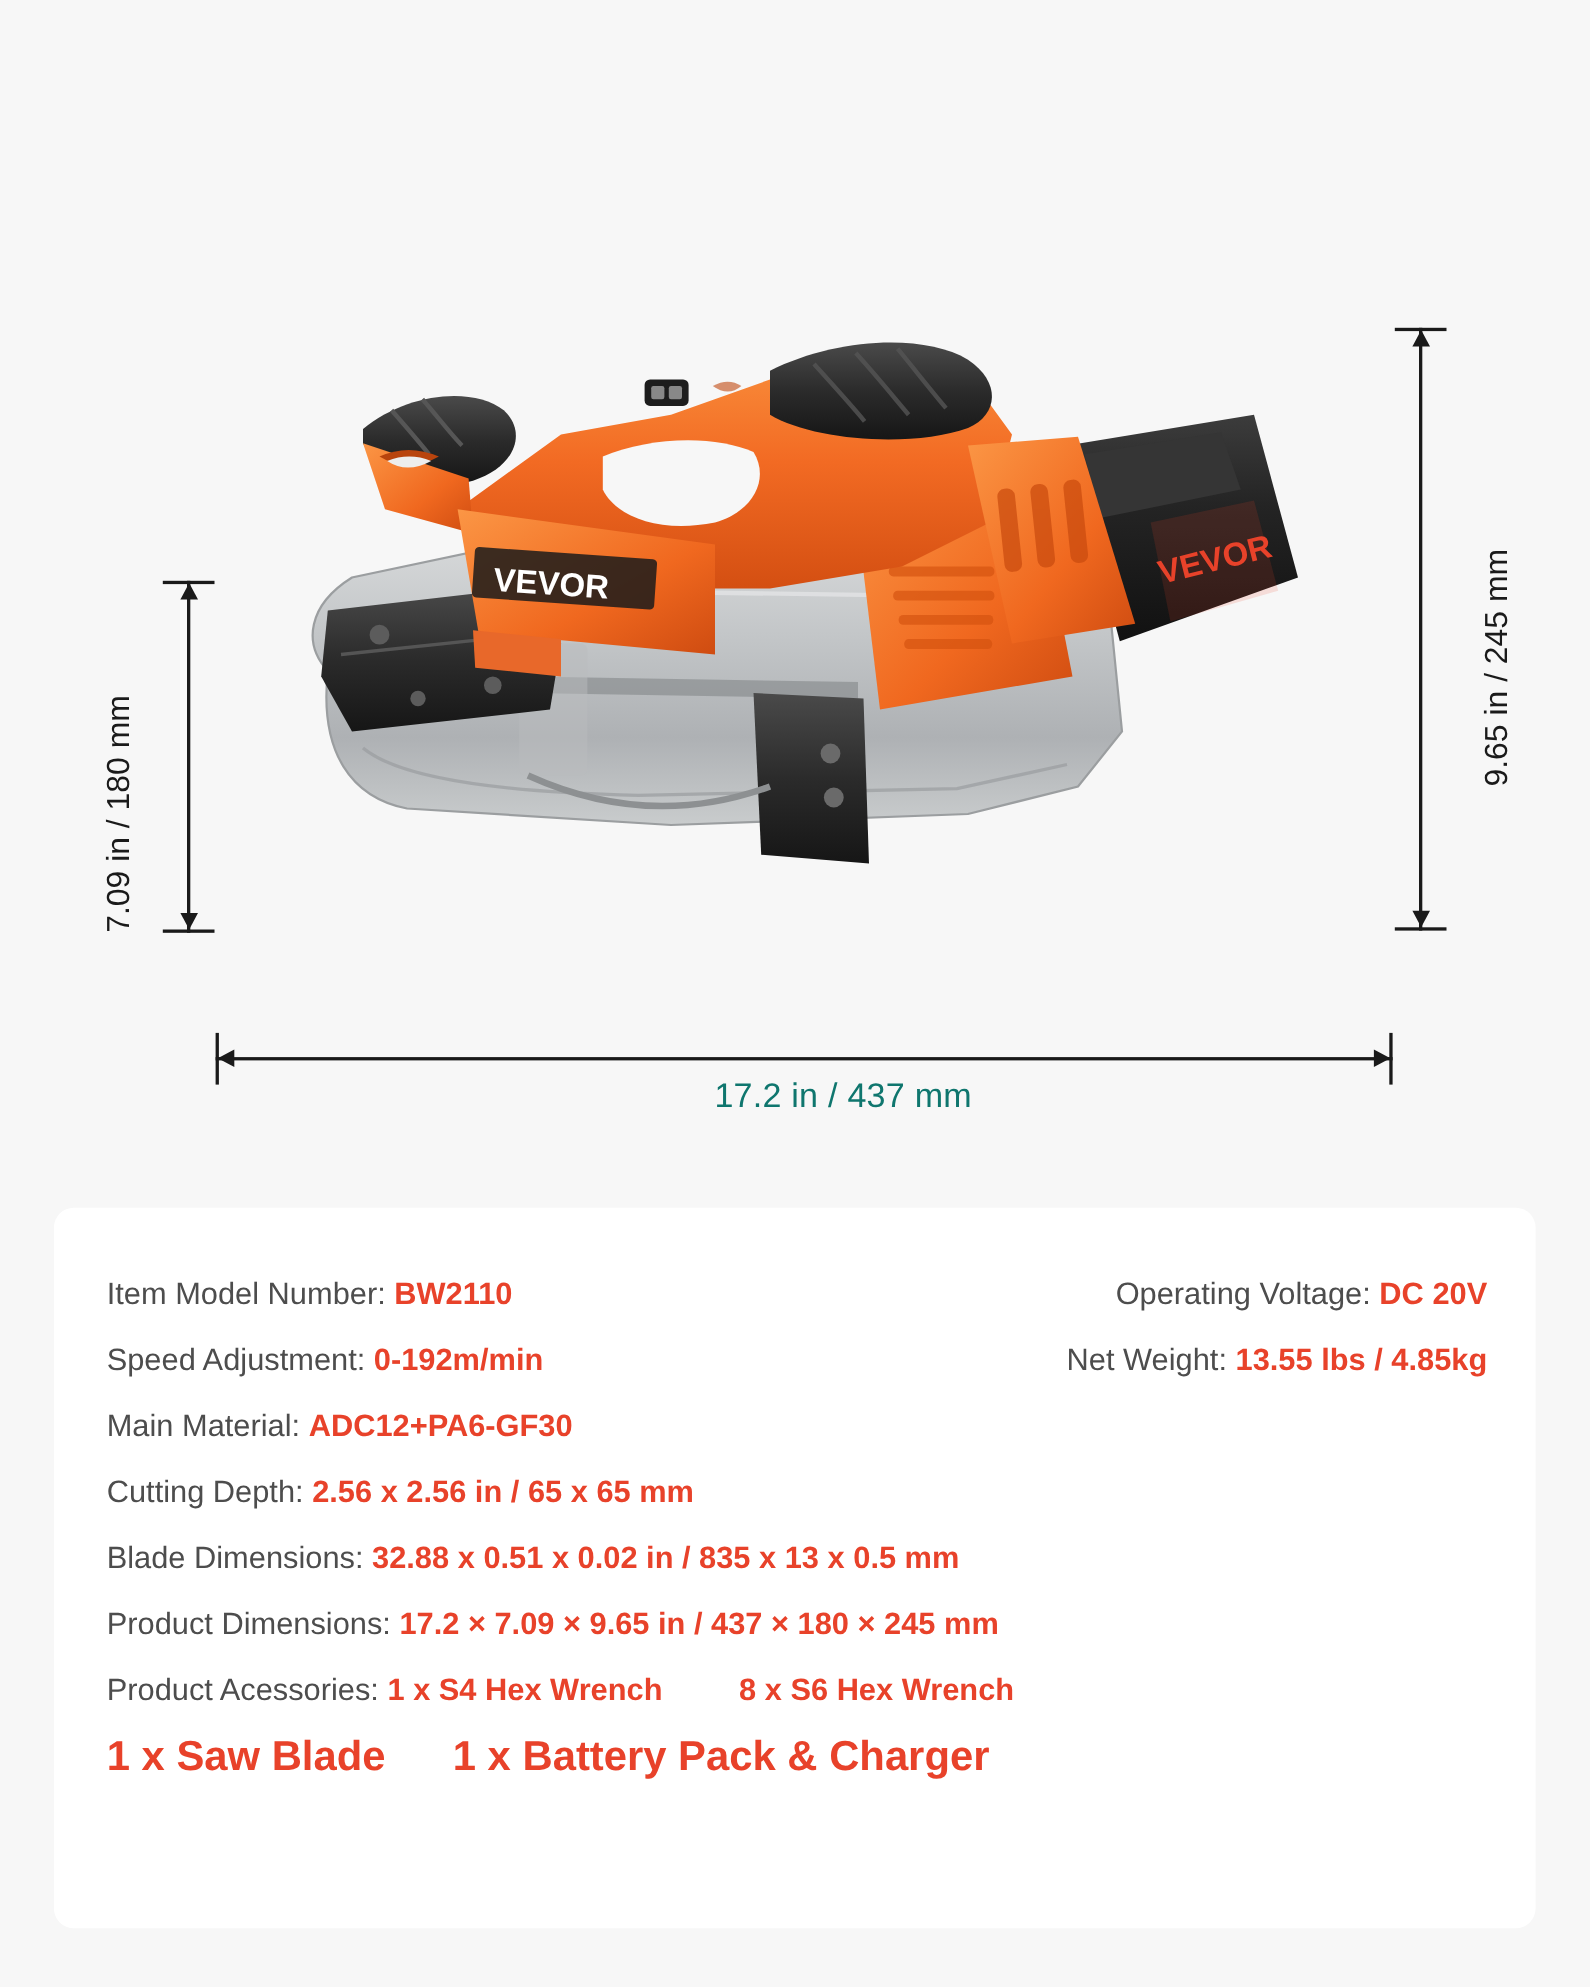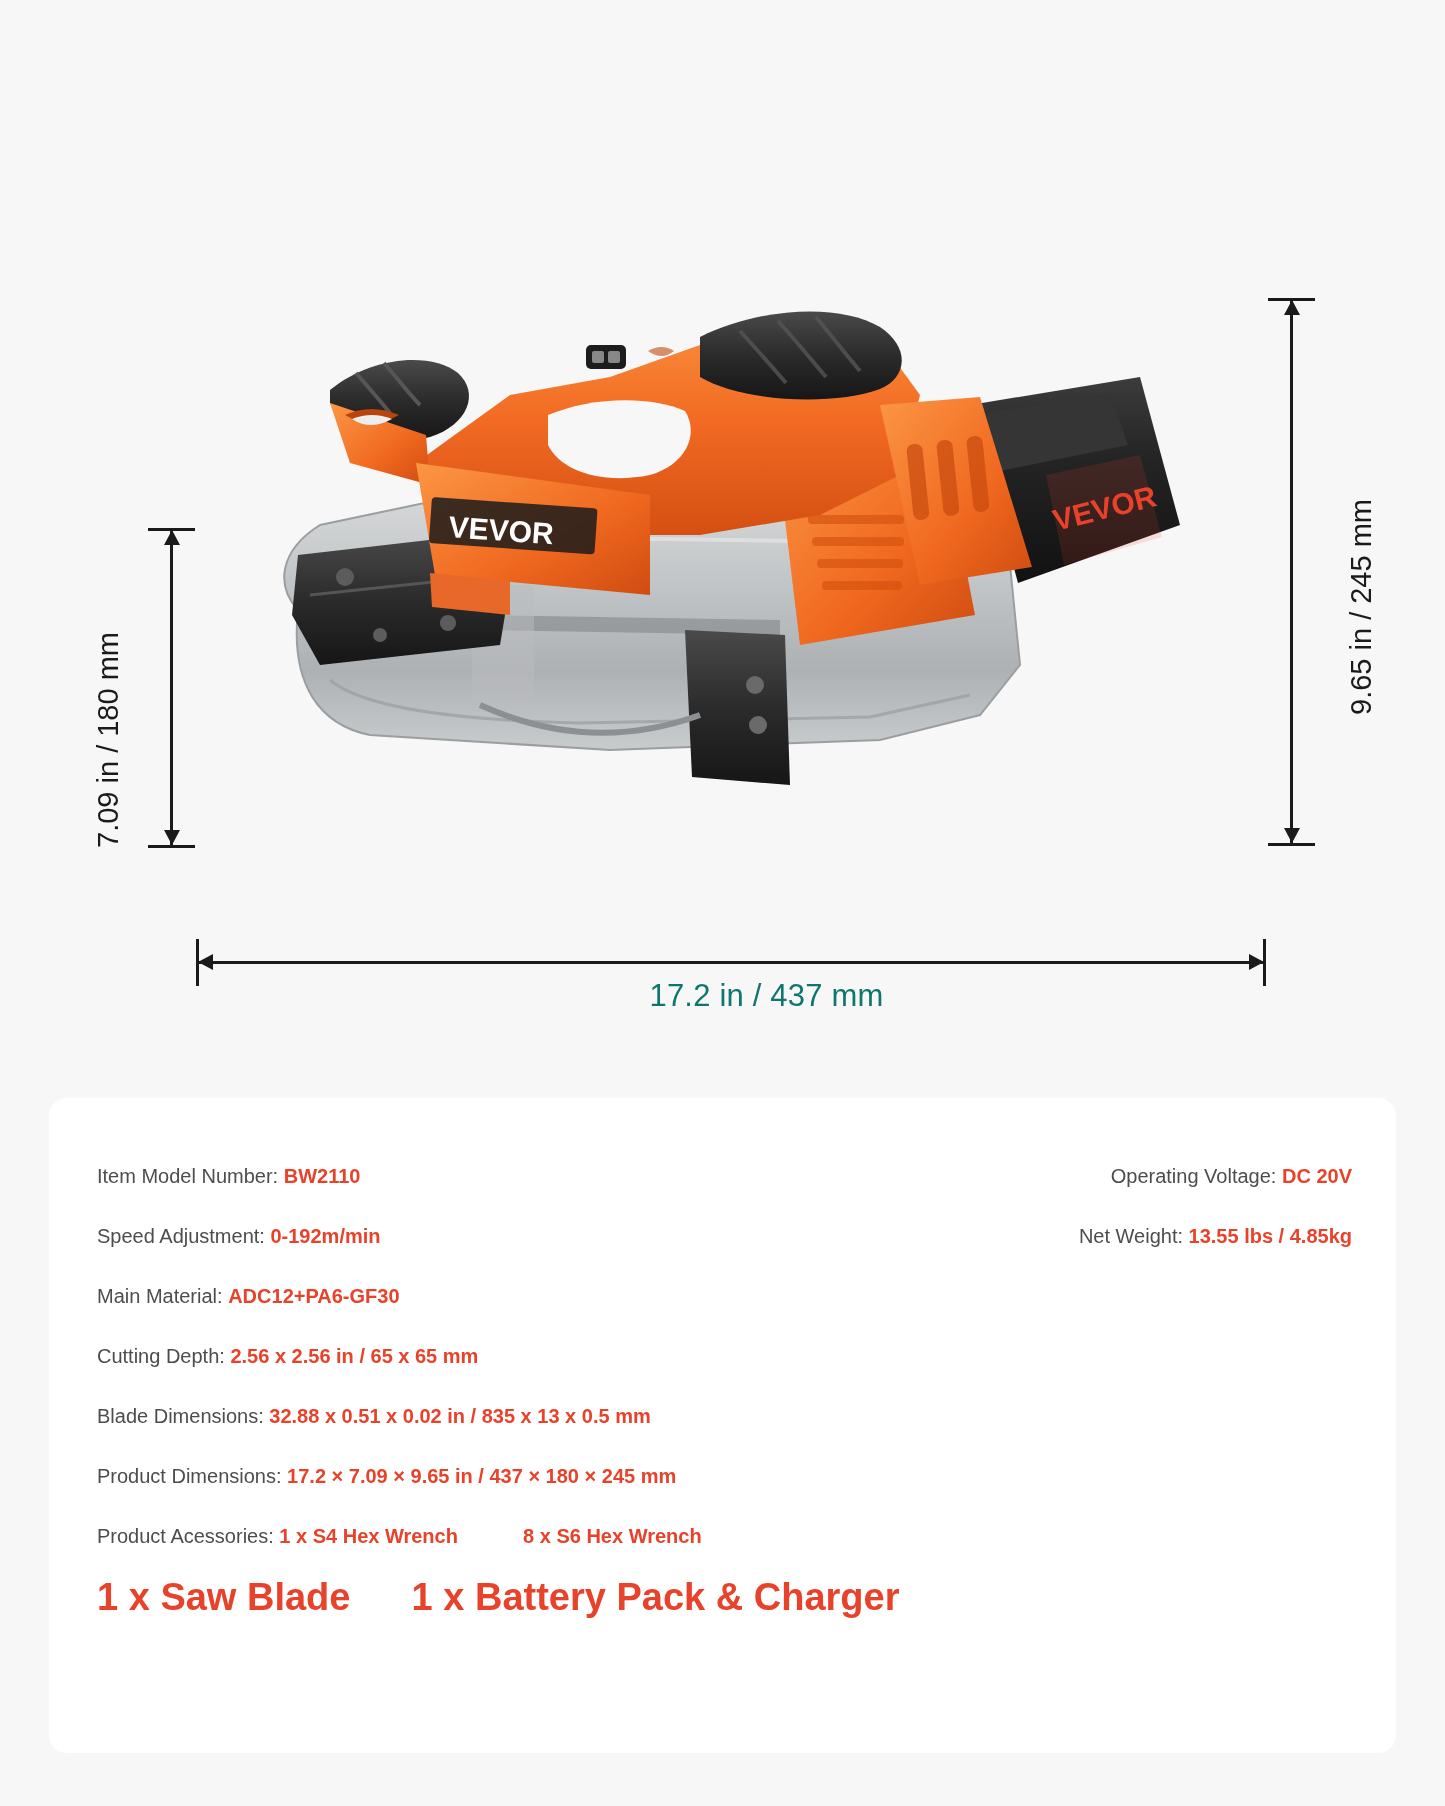--- a/index.html
+++ b/index.html
@@ -193,21 +193,21 @@
     top: 1098px;
     width: 1347px;
     height: 655px;
     background: #ffffff;
     border-radius: 18px;
     box-sizing: border-box;
     padding: 48px 44px 40px 48px;
   }
   .spec-rows { position: relative; }
   .spec-line {
-    font-size: 20px;
+    font-size: 28px;
     color: #4a4a4a;
     line-height: 60px;
     white-space: nowrap;
   }
   .val { color: #e8422a; font-weight: bold; }
   .lbl { color: #4d4d4d; }
 
   .row-top {
     display: flex;
     justify-content: space-between;

